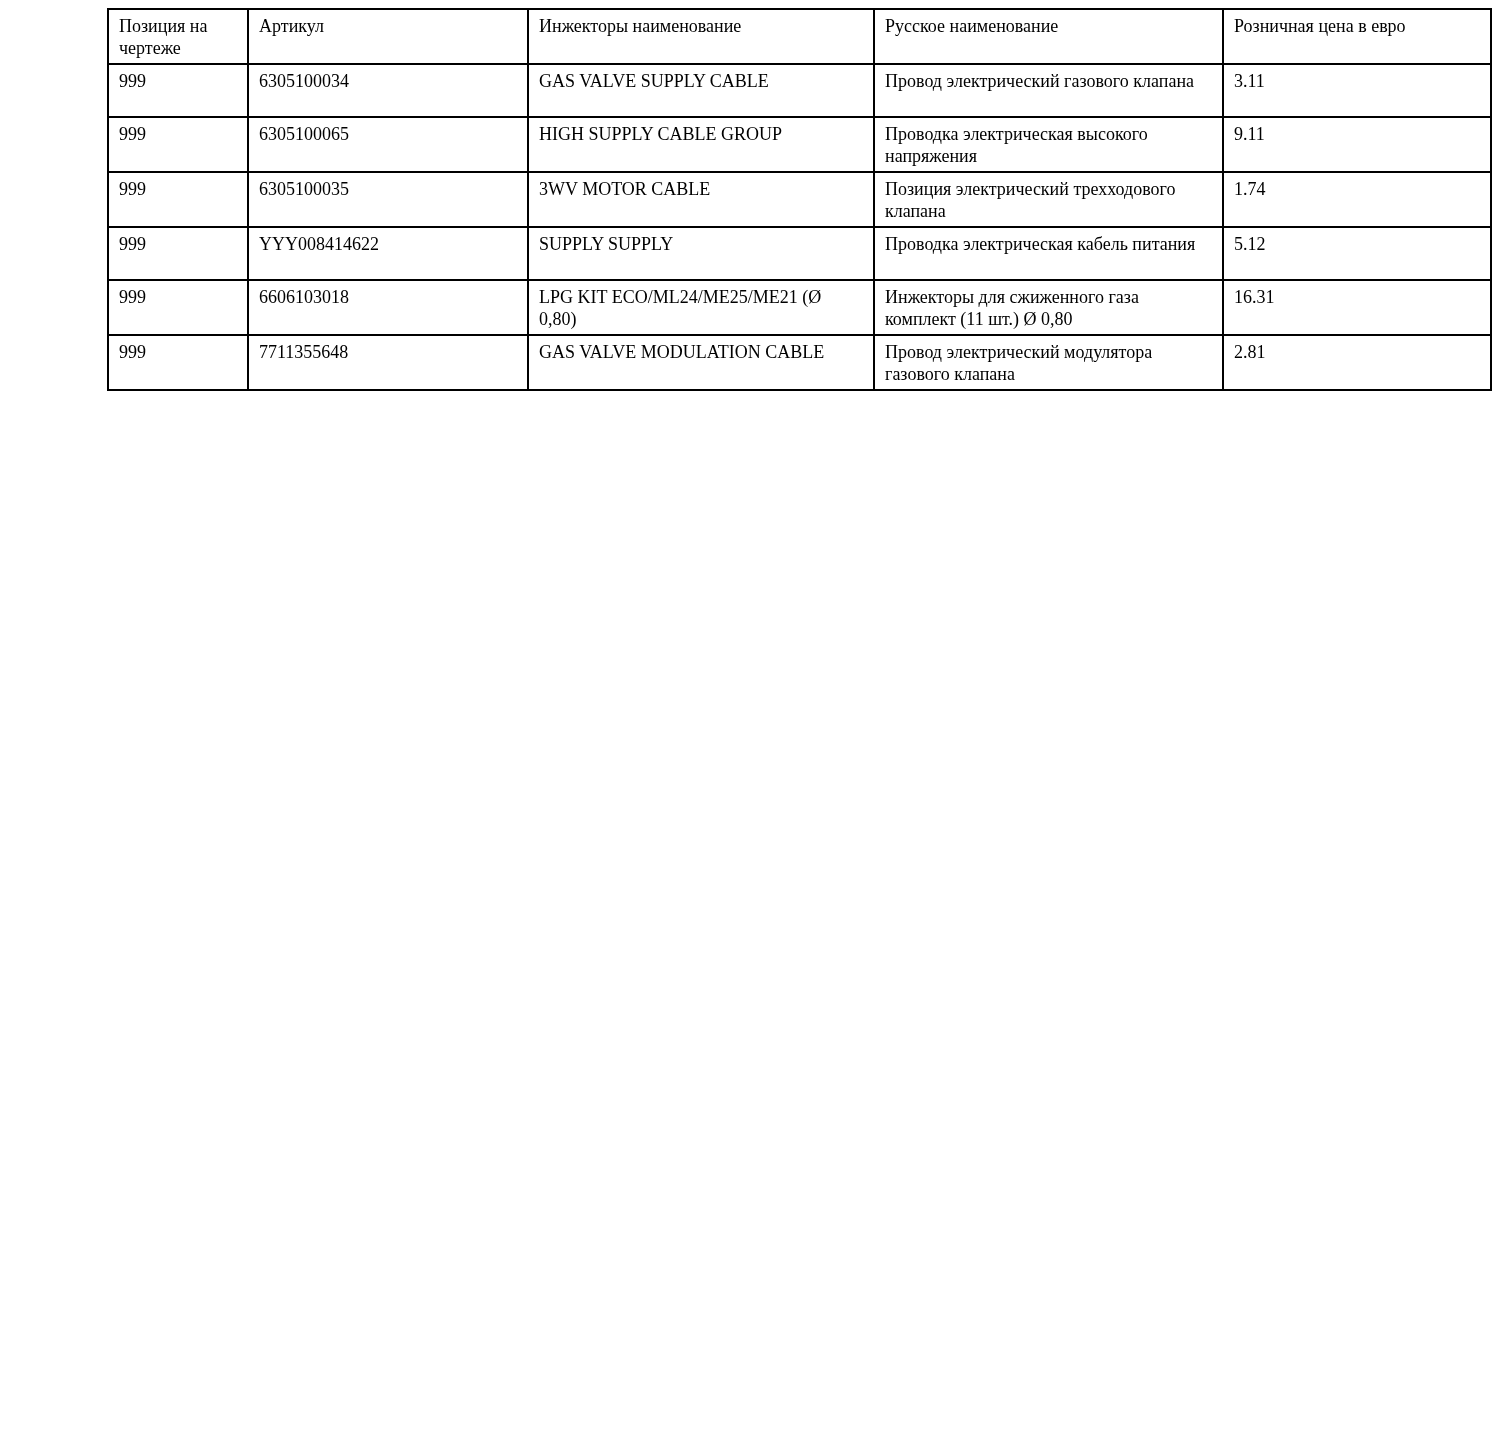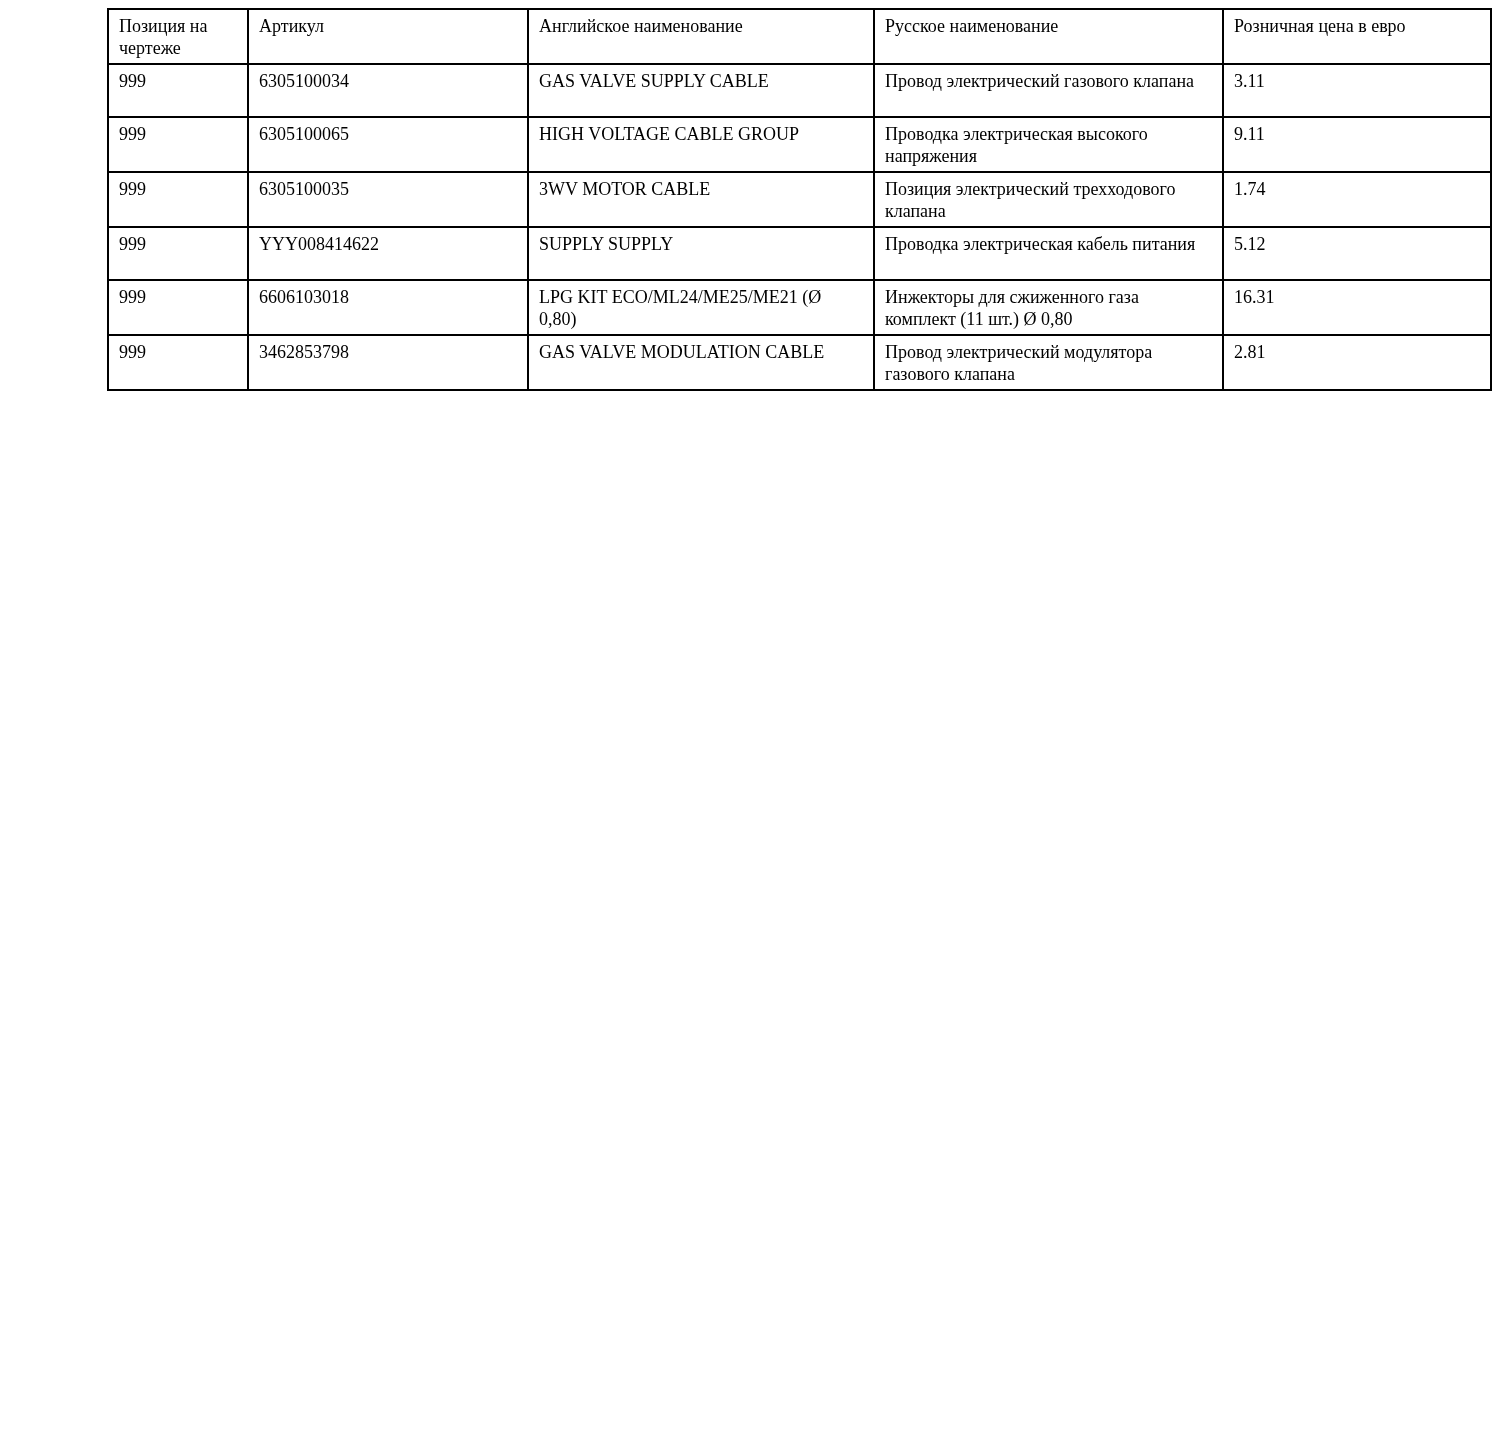--- a/index.html
+++ b/index.html
@@ -57,37 +57,37 @@
       <col class="col-pos">
       <col class="col-art">
       <col class="col-en">
       <col class="col-ru">
       <col class="col-price">
     </colgroup>
     <thead>
       <tr>
         <th>Позиция на чертеже</th>
         <th>Артикул</th>
-        <th>Английское наименование</th>
+        <th>Инжекторы наименование</th>
         <th>Русское наименование</th>
         <th>Розничная цена в евро</th>
       </tr>
     </thead>
     <tbody>
       <tr>
         <td>999</td>
         <td>6305100034</td>
         <td>GAS VALVE SUPPLY CABLE</td>
         <td>Провод электрический газового клапана</td>
         <td>3.11</td>
       </tr>
       <tr>
         <td>999</td>
         <td>6305100065</td>
-        <td>HIGH VOLTAGE CABLE GROUP</td>
+        <td>HIGH SUPPLY CABLE GROUP</td>
         <td>Проводка электрическая высокого напряжения</td>
         <td>9.11</td>
       </tr>
       <tr>
         <td>999</td>
         <td>6305100035</td>
         <td>3WV MOTOR CABLE</td>
         <td>Позиция электрический трехходового клапана</td>
         <td>1.74</td>
       </tr>
@@ -100,20 +100,20 @@
       </tr>
       <tr>
         <td>999</td>
         <td>6606103018</td>
         <td>LPG KIT ECO/ML24/ME25/ME21 (Ø 0,80)</td>
         <td>Инжекторы для сжиженного газа комплект (11 шт.) Ø 0,80</td>
         <td>16.31</td>
       </tr>
       <tr>
         <td>999</td>
-        <td>3462853798</td>
+        <td>7711355648</td>
         <td>GAS VALVE MODULATION CABLE</td>
         <td>Провод электрический модулятора газового клапана</td>
         <td>2.81</td>
       </tr>
     </tbody>
   </table>
 </div>
 
 </body></html>

